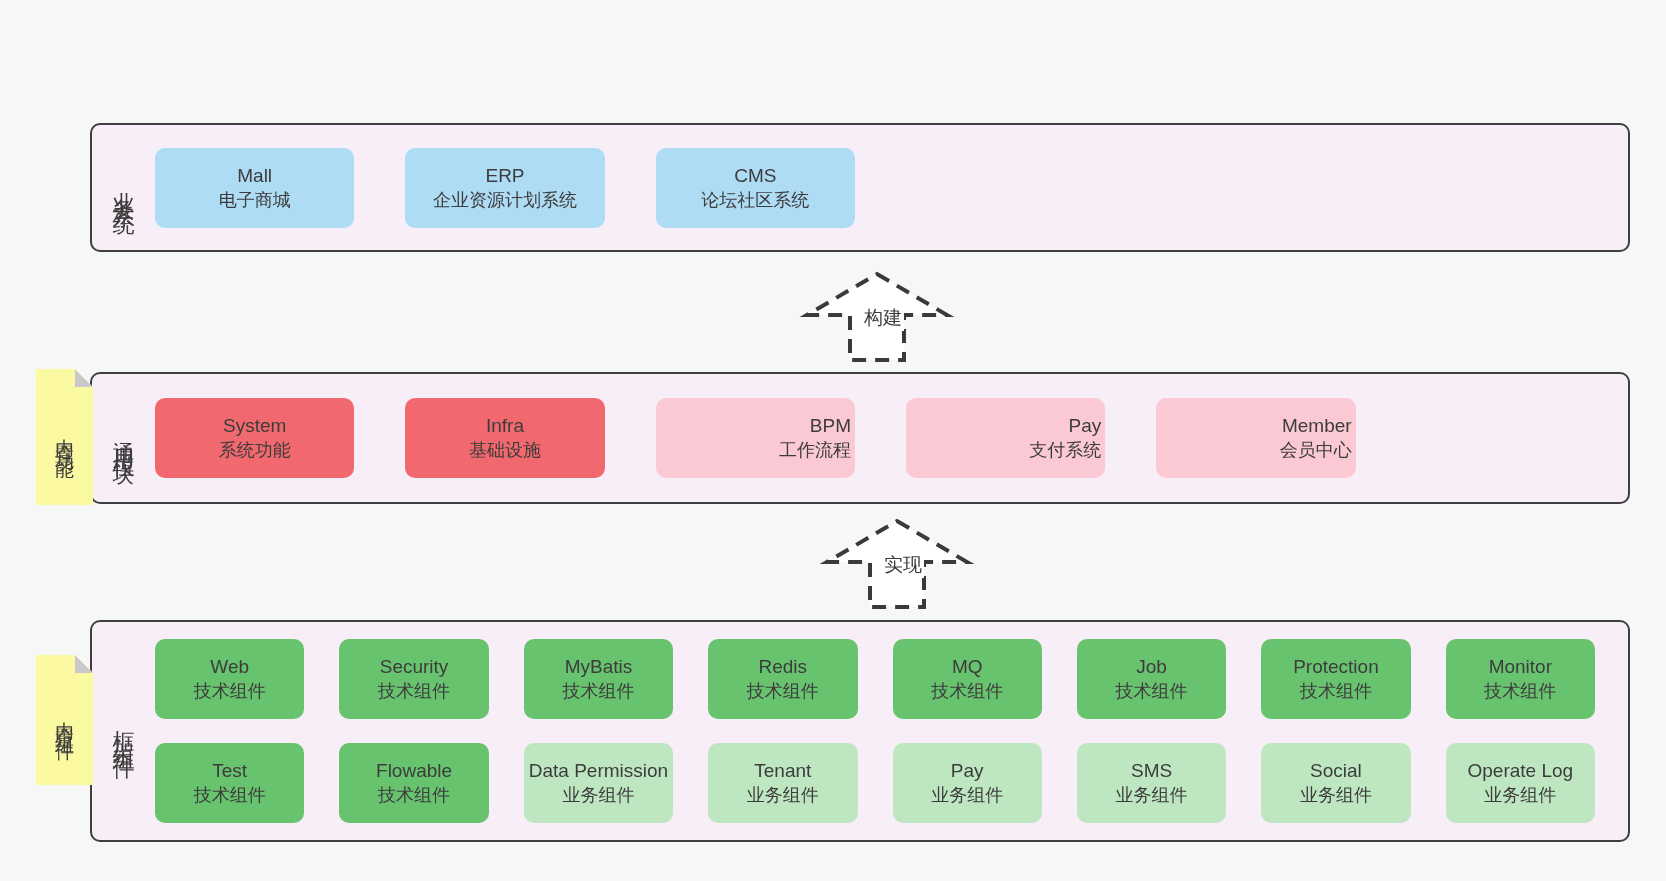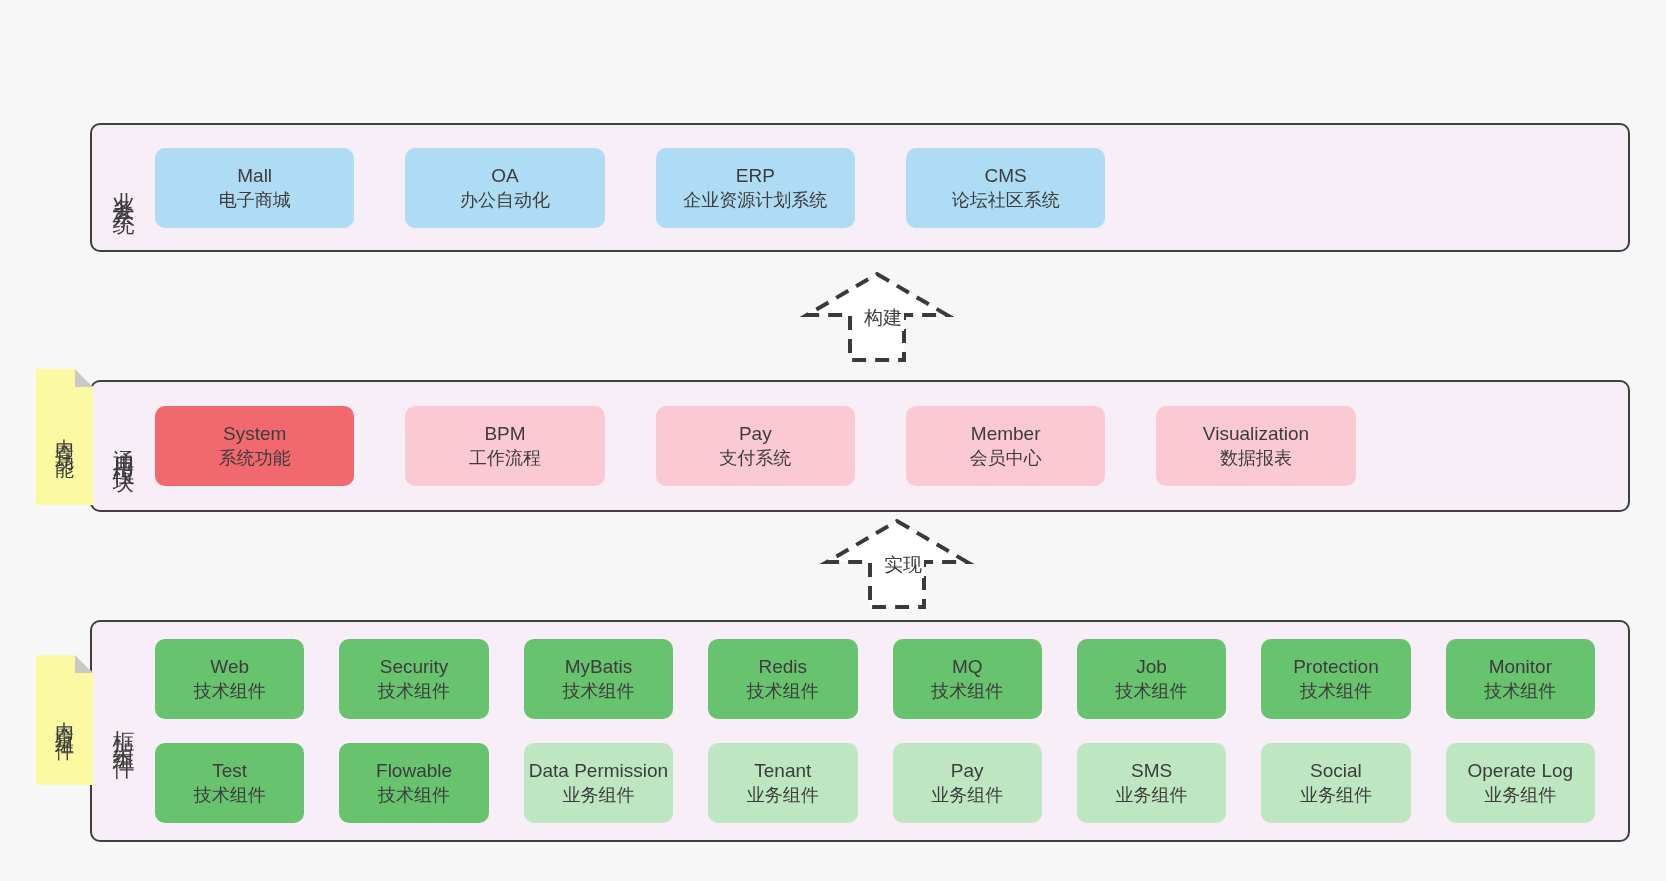--- a/index.html
+++ b/index.html
@@ -16,21 +16,21 @@
   .band{
     position:absolute;left:90px;width:1540px;
     background:var(--band-bg,#f8eef7);
     border:2px solid var(--band-border,#3f3f3f);
     border-radius:10px;
     box-sizing:border-box;
     display:flex;
     z-index:1;
   }
   .band-top{top:123px;height:129px;}
-  .band-mid{top:380px;height:132px;}
+  .band-mid{top:372px;height:132px;}
   .band-bot{top:620px;height:222px;}
 
   .band-label{
     flex:0 0 63px;
     display:flex;align-items:center;justify-content:center;
     writing-mode:vertical-rl;text-orientation:upright;
     font-size:22px;letter-spacing:7px;
     color:var(--text,#3c3c3c);
   }
   .band-bot .band-label{letter-spacing:9px;}
@@ -49,21 +49,21 @@
     height:80px;border-radius:10px;
     display:flex;flex-direction:column;
     align-items:center;justify-content:center;
     text-align:center;line-height:25px;
     padding:2px 4px;box-sizing:border-box;
   }
   .bn{font-size:19px;}
   .bd{font-size:18px;}
   .v-blue{background:var(--box-blue,#aedcf4);}
   .v-red{background:var(--box-red,#f1696e);}
-  .v-pink{background:var(--box-pink,#fbc9d3);}
+  .v-pink{background:var(--box-pink,#fbc9d3);align-items:flex-end;}
   .v-green{background:var(--box-green,#68c36e);}
   .v-lgreen{background:var(--box-light-green,#bee7c1);text-align:right;}
 
   
   .arrow{position:absolute;width:160px;height:92px;z-index:2;}
   .arrow-1{left:797px;top:271px;}
   .arrow-2{left:817px;top:518px;}
   .arrow svg{position:absolute;left:0;top:0;}
   .arrow-label{
     position:absolute;left:50%;top:34px;transform:translateX(-50%);
@@ -97,24 +97,20 @@
 <div class="canvas">
 
   <section class="band band-top">
     <div class="band-label">业务系统</div>
     <div class="band-grid cols-6">
       <div class="box v-blue">
         <span class="bn">Mall</span>
         <span class="bd">电子商城</span>
       </div>
       <div class="box v-blue">
-        <span class="bn">OA</span>
-        <span class="bd">办公自动化</span>
-      </div>
-      <div class="box v-blue">
         <span class="bn">ERP</span>
         <span class="bd">企业资源计划系统</span>
       </div>
       <div class="box v-blue">
         <span class="bn">CMS</span>
         <span class="bd">论坛社区系统</span>
       </div>
     </div>
   </section>
 
@@ -126,35 +122,35 @@
   </div>
 
   <div class="note note-1">内置功能</div>
   <section class="band band-mid">
     <div class="band-label">通用模块</div>
     <div class="band-grid cols-6">
       <div class="box v-red">
         <span class="bn">System</span>
         <span class="bd">系统功能</span>
       </div>
+      <div class="box v-red">
+        <span class="bn">Infra</span>
+        <span class="bd">基础设施</span>
+      </div>
       <div class="box v-pink">
         <span class="bn">BPM</span>
         <span class="bd">工作流程</span>
       </div>
       <div class="box v-pink">
         <span class="bn">Pay</span>
         <span class="bd">支付系统</span>
       </div>
       <div class="box v-pink">
         <span class="bn">Member</span>
         <span class="bd">会员中心</span>
-      </div>
-      <div class="box v-pink">
-        <span class="bn">Visualization</span>
-        <span class="bd">数据报表</span>
       </div>
     </div>
   </section>
 
   <div class="arrow arrow-2">
     <svg width="160" height="92" viewBox="0 0 160 92">
       <polygon points="80,3 150,44 107,44 107,89 53,89 53,44 10,44" fill="#ffffff" stroke="#3a3a3a" stroke-width="4" stroke-dasharray="14 9"></polygon>
     </svg>
     <span class="arrow-label">实现</span>
   </div>

